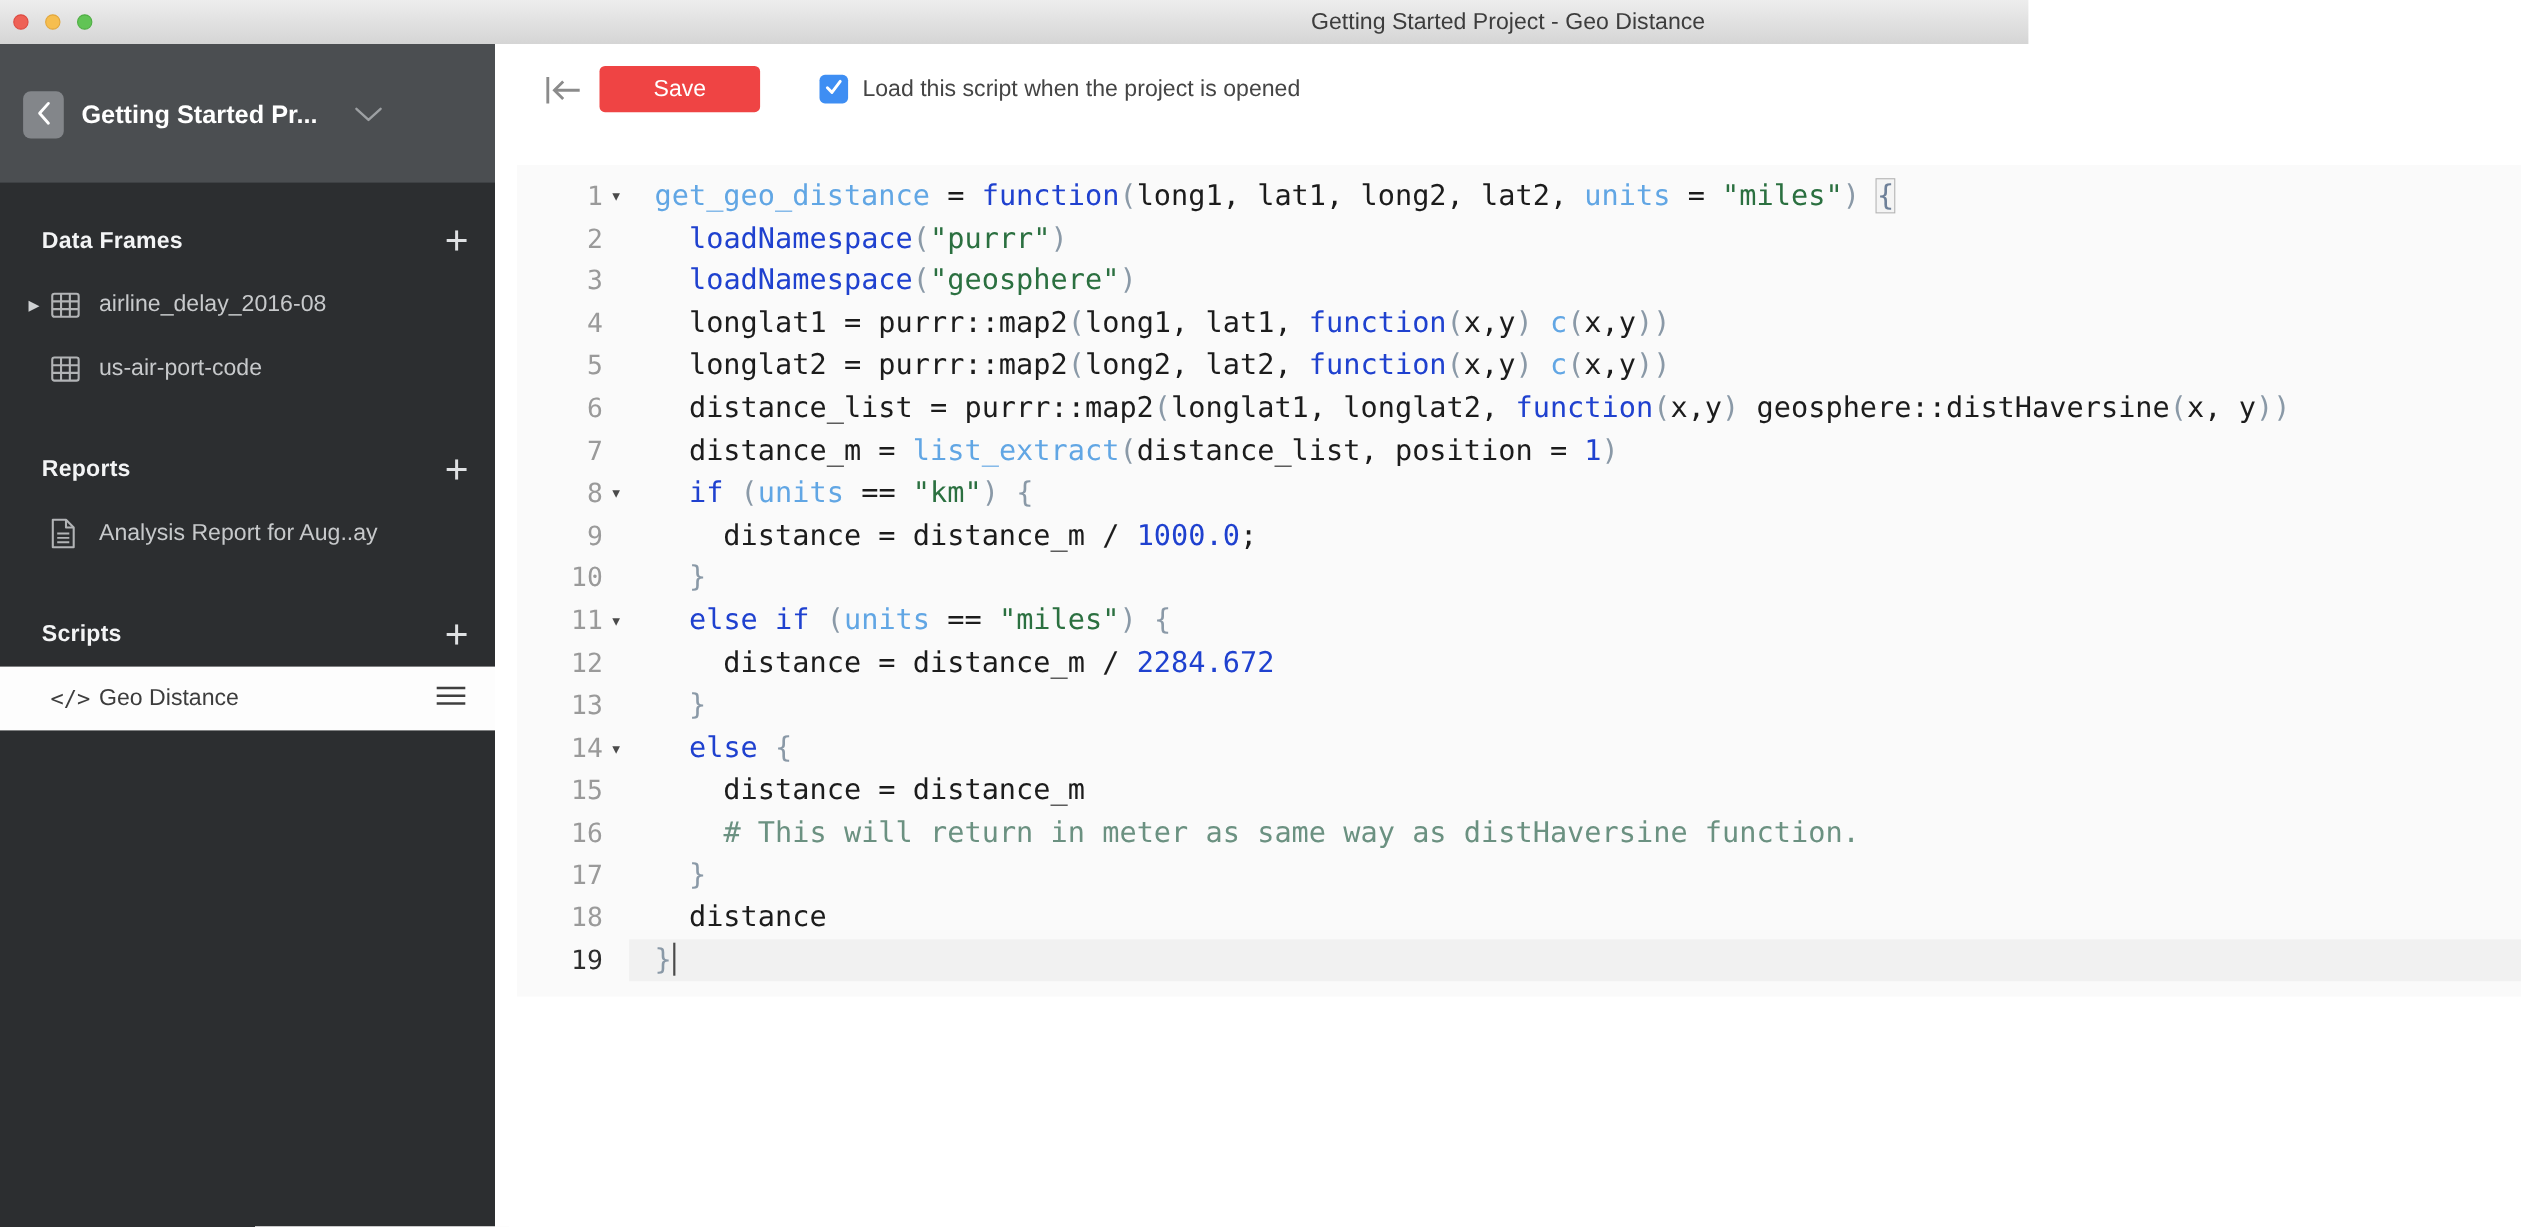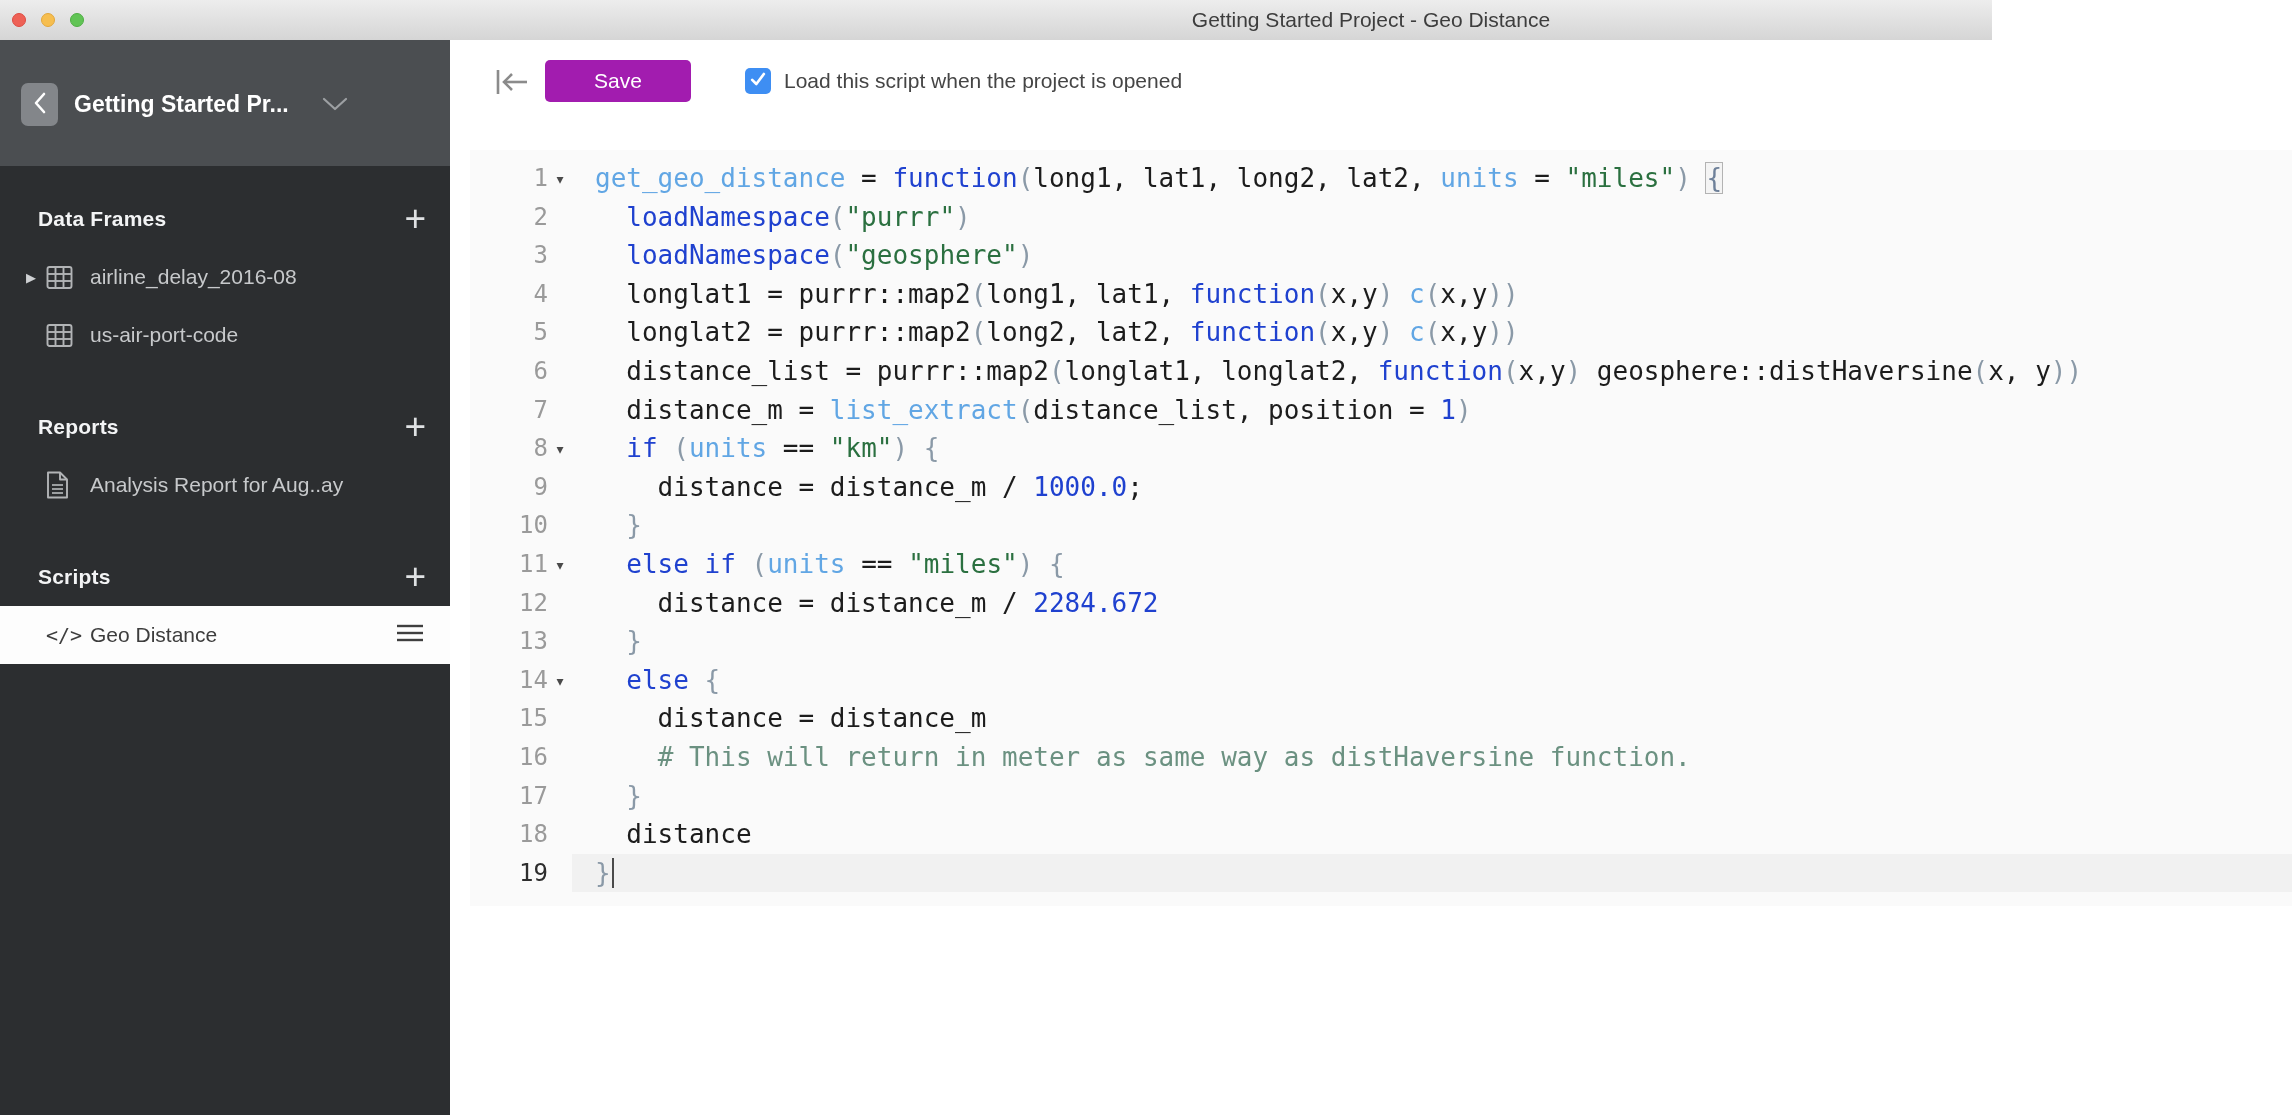--- a/index.html
+++ b/index.html
@@ -1,20 +1,20 @@
 <!DOCTYPE html>
 <html><head>
 <meta charset="utf-8">
 <style>
   html,body{margin:0;padding:0;}
   body{width:2292px;height:1115px;overflow:hidden;position:relative;background:#fff;
        font-family:"Liberation Sans","DejaVu Sans",sans-serif;-webkit-font-smoothing:antialiased;}
 
   
-  .titlebar{position:absolute;left:0;top:0;width:1992px;height:40px;
+  .titlebar{position:absolute;left:0;top:0;width:1844px;height:40px;
             background:linear-gradient(#ededed,#d5d5d5);border-bottom:1px solid #b1b1b1;}
   .lights{position:absolute;left:12px;top:13px;display:flex;gap:15px;}
   .light{width:14px;height:14px;border-radius:50%;box-sizing:border-box;}
   .light.red{background:#ee6156;border:1px solid #dd4b42;}
   .light.yellow{background:#f6be4f;border:1px solid #e2a73c;}
   .light.green{background:#61c455;border:1px solid #4fae44;}
   .win-title{position:absolute;left:450px;width:1842px;top:0;height:40px;line-height:40px;
              text-align:center;font-size:21px;color:#3d3d3d;font-weight:500;}
 
   
@@ -38,21 +38,21 @@
   .item-label{color:#c7c9cb;font-size:21px;white-space:nowrap;}
   .item.selected{background:#fdfdfd;}
   .item.selected .item-label{color:#3d3d3d;}
   .code-glyph{font-family:"DejaVu Sans Mono",monospace;font-size:20px;color:#b2b4b6;}
   .item.selected .code-glyph{color:#3e3e3e;}
   .hamburger{position:absolute;right:26px;top:50%;transform:translateY(-50%);}
 
   
   .main{position:absolute;left:450px;top:40px;right:0;bottom:0;background:#ffffff;}
   .collapse-btn{position:absolute;left:44px;top:25px;cursor:pointer;}
-  .save-btn{position:absolute;left:95px;top:20px;width:146px;height:42px;background:#a21caf;
+  .save-btn{position:absolute;left:95px;top:20px;width:146px;height:42px;background:#ef4444;
             color:#fff;font-size:21px;border:none;border-radius:5px;cursor:pointer;
             font-family:"Liberation Sans",sans-serif;}
   .checkbox{position:absolute;left:295px;top:28px;width:26px;height:26px;border-radius:5px;
             background:#3e8ef3;display:flex;align-items:center;justify-content:center;cursor:pointer;}
   .cb-label{position:absolute;left:334px;top:28px;font-size:21px;color:#454545;line-height:26px;white-space:nowrap;}
 
   
   .editor{position:absolute;left:20px;top:110px;right:0;height:756px;background:#fafafa;}
   #code-lines{padding-top:9px;font-family:"DejaVu Sans Mono",monospace;font-size:26px;}
   .cl{display:flex;height:38.6px;line-height:38.6px;}

